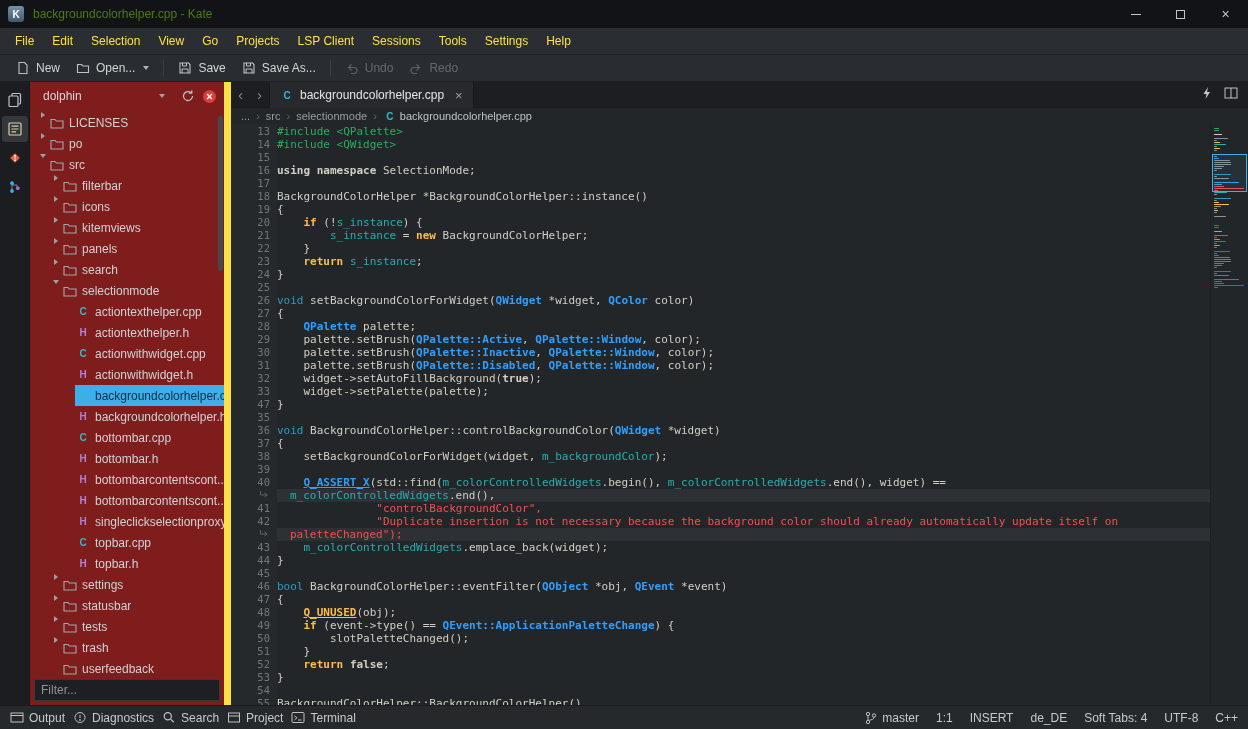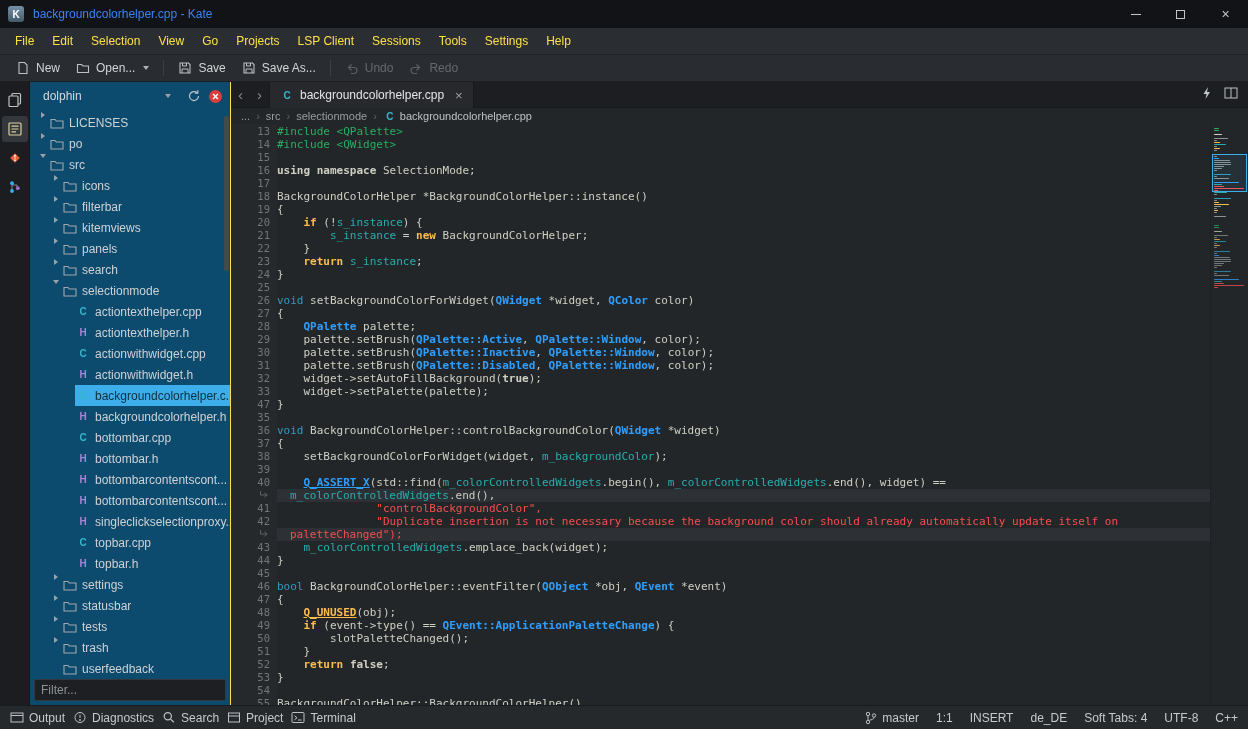--- a/index.html
+++ b/index.html
@@ -4,21 +4,21 @@
 <style>
   *{margin:0;padding:0;box-sizing:border-box}
   html,body{width:1248px;height:729px;overflow:hidden;background:#232629;
     font-family:"Liberation Sans",sans-serif;font-size:12px;color:#d3d7da}
   .window{width:1248px;height:729px;display:flex;flex-direction:column;background:#232629}
 
   
   .titlebar{height:28px;background:#121316;display:flex;align-items:center;padding-left:8px;flex:none}
   .appicon{width:16px;height:16px;border-radius:3px;background:linear-gradient(#7492a8,#44596b);
     color:#fff;font-size:10px;font-weight:bold;display:flex;align-items:center;justify-content:center}
-  .titlebar .title{margin-left:9px;color:#3b82f6;font-size:12px}
+  .titlebar .title{margin-left:9px;color:#4d7c0f;font-size:12px}
   .win-btns{margin-left:auto;display:flex;height:100%}
   .win-btn{width:45px;display:flex;align-items:center;justify-content:center;color:#c2c5c7;font-size:14px}
   .win-btn i.min{width:10px;height:1px;background:#c2c5c7;display:block}
   .win-btn i.max{width:9px;height:9px;border:1px solid #c2c5c7;display:block}
 
   
   .menubar{height:27px;background:#2a2d31;display:flex;align-items:center;padding-left:6px;
     border-bottom:1px solid #212427;flex:none}
   .menu-item{padding:4px 9px;color:#fde047}
   .toolbar{height:27px;background:#292c30;display:flex;align-items:center;padding-left:8px;
@@ -30,21 +30,21 @@
     border-right:3.5px solid transparent;display:inline-block;margin-left:2px}
 
   
   .main{flex:1;display:flex;min-height:0}
   .iconbar{width:30px;background:#1b1d20;display:flex;flex-direction:column;align-items:center;
     padding-top:5px;gap:3px;flex:none;border-right:1px solid #141619}
   .icon-slot{width:26px;height:26px;display:flex;align-items:center;justify-content:center;border-radius:3px}
   .icon-slot.active{background:#34383d}
 
   
-  .sidepanel{width:201px;background:#0c4a6e;display:flex;flex-direction:column;border-right:1px solid #fde047;flex:none}
+  .sidepanel{width:201px;background:#7f1d1d;display:flex;flex-direction:column;border-right:7px solid #fde047;flex:none}
   .panel-header{height:28px;display:flex;align-items:center;padding:0 7px;gap:7px;flex:none}
   .combo{flex:1;display:flex;align-items:center;justify-content:space-between;padding:3px 6px;color:#d4d7d9;
     border-radius:2px}
   .ph-icon{display:flex;align-items:center}
   .tree{flex:1;position:relative;overflow:hidden;padding-top:2px}
   .tree-row{height:21px;display:flex;align-items:flex-start;color:#ced2d5;padding-left:6px}
   .tree-indent{flex:none}
   .chev{width:13px;display:flex;align-items:center;justify-content:center;flex:none}
   .chev.r i{width:0;height:0;border-left:4px solid #9ba1a6;border-top:3.5px solid transparent;border-bottom:3.5px solid transparent}
   .chev.d i{width:0;height:0;border-top:4px solid #9ba1a6;border-left:3.5px solid transparent;border-right:3.5px solid transparent}
@@ -307,35 +307,35 @@
             <span class="tree-indent" style="width: 13px;"></span>
             <span class="chev r">
               <i></i>
             </span>
             <div class="row-core">
               <span class="tree-ico">
                 <svg width="14" height="12">
                   <path d="M1 2.5h4l1.3 1.5H13v7H1z" fill="none" stroke="#9fa8ae" stroke-width="1.1"></path>
                 </svg>
               </span>
+              <span class="tree-label">filterbar</span>
+            </div>
+          </div>
+          <div class="tree-row">
+            <span class="tree-indent" style="width: 13px;"></span>
+            <span class="chev r">
+              <i></i>
+            </span>
+            <div class="row-core">
+              <span class="tree-ico">
+                <svg width="14" height="12">
+                  <path d="M1 2.5h4l1.3 1.5H13v7H1z" fill="none" stroke="#9fa8ae" stroke-width="1.1"></path>
+                </svg>
+              </span>
               <span class="tree-label">icons</span>
-            </div>
-          </div>
-          <div class="tree-row">
-            <span class="tree-indent" style="width: 13px;"></span>
-            <span class="chev r">
-              <i></i>
-            </span>
-            <div class="row-core">
-              <span class="tree-ico">
-                <svg width="14" height="12">
-                  <path d="M1 2.5h4l1.3 1.5H13v7H1z" fill="none" stroke="#9fa8ae" stroke-width="1.1"></path>
-                </svg>
-              </span>
-              <span class="tree-label">filterbar</span>
             </div>
           </div>
           <div class="tree-row">
             <span class="tree-indent" style="width: 13px;"></span>
             <span class="chev r">
               <i></i>
             </span>
             <div class="row-core">
               <span class="tree-ico">
                 <svg width="14" height="12">

